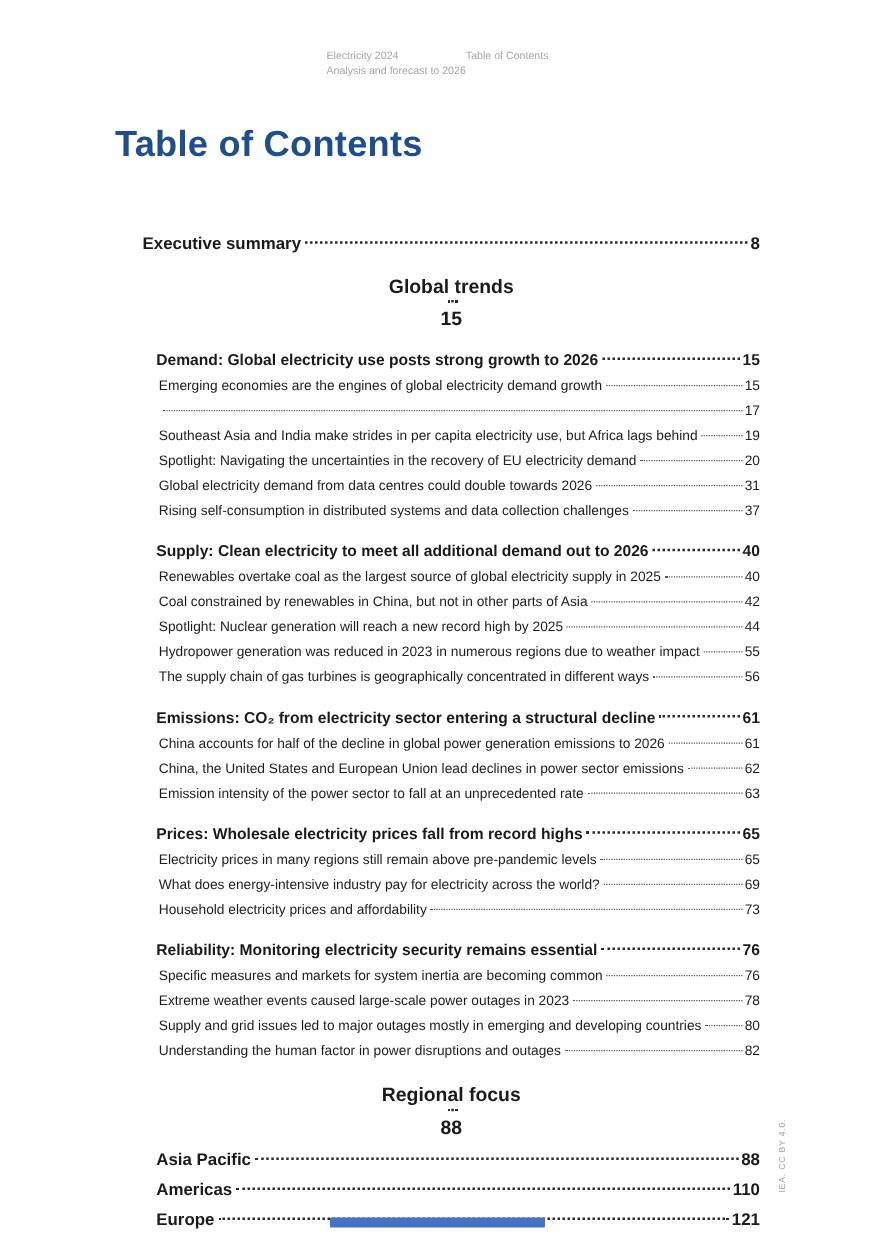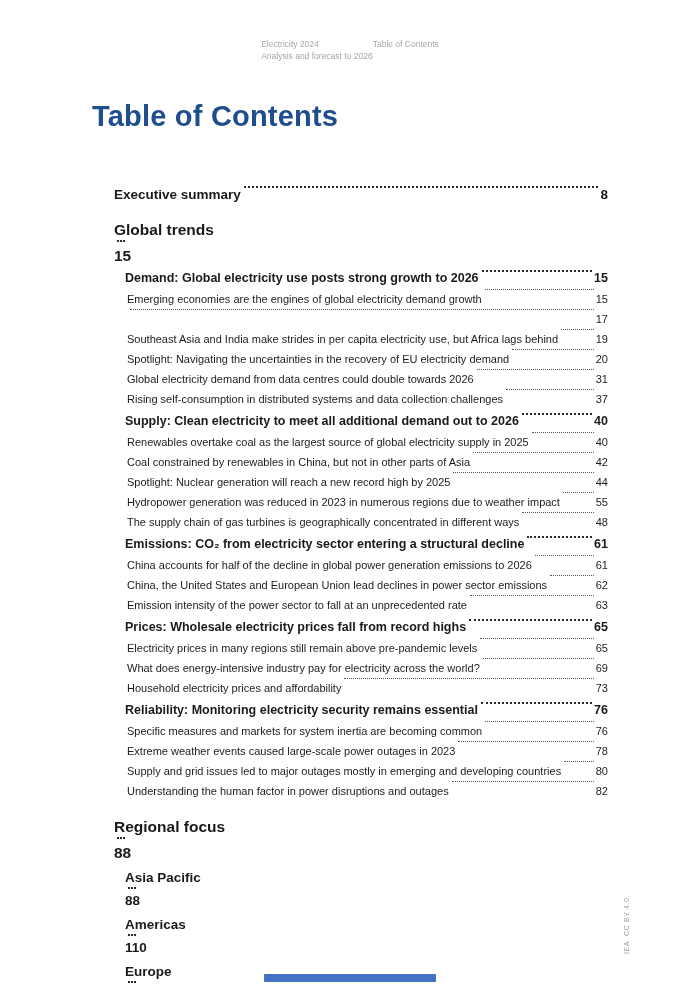--- a/index.html
+++ b/index.html
@@ -19,33 +19,33 @@
     color:var(--header-gray); font-size:8.5px; line-height:12px;
   }
   .doc-title {
     position:absolute; top:100px; left:92px;
     font-size:29px; font-weight:bold; color:var(--title-blue);
     letter-spacing:0.2px;
   }
   .toc {
     position:absolute; top:186px; left:92px; width:516px;
   }
-  .toc-entry { display:flex; align-items:flex-start;padding-left:22px; }
+  .toc-entry { display:flex; align-items:center;padding-left:22px; }
   .toc-entry .lab { white-space:nowrap; }
   .toc-entry .pg { white-space:nowrap; }
   .leader {
     flex:1; min-width:8px; margin:0 2px 3px 3px;
     border-bottom:2px dotted #2b2b2b;
   }
   .lv-h1 { font-weight:700; font-size:13.5px; line-height:18px; }
   .lv-part { font-weight:700; font-size:15.5px; line-height:21px; margin-top:15px; margin-bottom:3px;flex-direction:column; }
-  .lv-h2 { font-weight:700; font-size:12.5px; line-height:17px; margin:4px 0 2px 11px; }
+  .lv-h2 { font-weight:700; font-size:12.5px; line-height:17px; margin:14px 0 2px 11px; }
   .lv-h3 { font-size:11px; line-height:20px; margin-left:13px; color:#1c1c1c; }
   .lv-h3 .leader { border-bottom:1.5px dotted #555; margin-bottom:2px; }
-  .lv-region { font-weight:700; font-size:13.5px; line-height:18px; margin:6px 0 0 11px;flex-direction:column; }
+  .lv-region { font-weight:700; font-size:13.5px; line-height:18px; margin:6px 0 0 11px; }
   .footer-page {
     position:absolute; top:932px; left:0; right:0; text-align:center;
     font-size:10px; font-variant:small-caps; letter-spacing:1px; color:#3a3a3a;
   }
   .side-note {
     position:absolute; right:70px; bottom:36px;
     writing-mode:vertical-rl; transform:rotate(180deg);
     font-size:7px; letter-spacing:0.6px; color:#9e9e9e;
   }
   .accent-bar {
@@ -134,21 +134,21 @@
         <span class="pg">44</span>
       </div>
       <div class="toc-entry lv-h3">
         <span class="lab">Hydropower generation was reduced in 2023 in numerous regions due to weather impact</span>
         <span class="leader"></span>
         <span class="pg">55</span>
       </div>
       <div class="toc-entry lv-h3">
         <span class="lab">The supply chain of gas turbines is geographically concentrated in different ways</span>
         <span class="leader"></span>
-        <span class="pg">48</span>
+        <span class="pg">56</span>
       </div>
       <div class="toc-entry lv-h2">
         <span class="lab">Emissions: CO₂ from electricity sector entering a structural decline</span>
         <span class="leader"></span>
         <span class="pg">61</span>
       </div>
       <div class="toc-entry lv-h3">
         <span class="lab">China accounts for half of the decline in global power generation emissions to 2026</span>
         <span class="leader"></span>
         <span class="pg">61</span>

